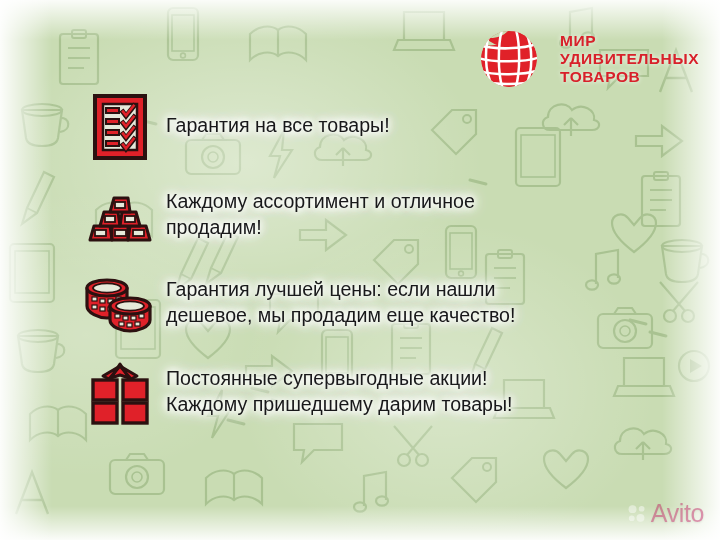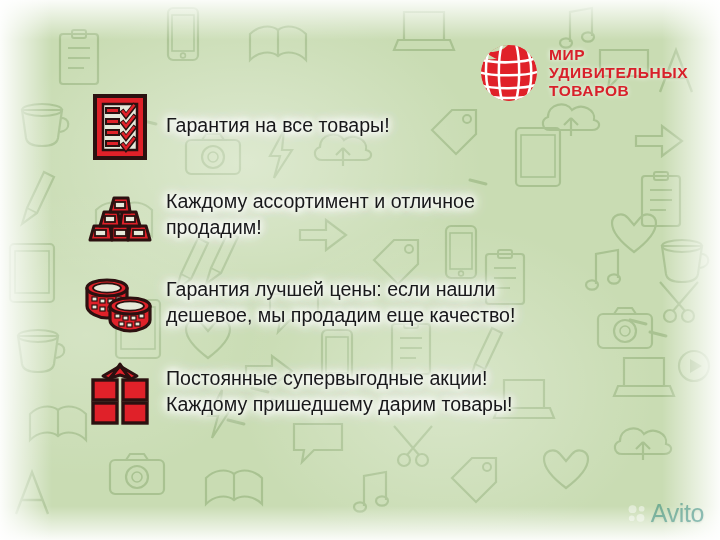--- a/index.html
+++ b/index.html
@@ -50,23 +50,22 @@
       linear-gradient(to top,    rgba(255,255,255,0.92) 0px, rgba(255,255,255,0) 34px);
   }
 
   
   #logo {
     position: absolute;
     left: 478px;
     top: 28px;
     display: flex;
     align-items: center;
-    gap: 9px;
+    gap: 20px;
     z-index: 6;
-    margin-top: 14px;
   }
   #globe-icon { width: 62px; height: 62px; flex: 0 0 auto; }
   #logo-text {
     display: flex;
     flex-direction: column;
     justify-content: center;
     line-height: 1.16;
   }
   #logo-text span {
     color: #d8202a;
@@ -129,21 +128,21 @@
     right: 16px;
     bottom: 12px;
     display: flex;
     align-items: center;
     gap: 5px;
     opacity: 0.45;
     z-index: 7;
   }
   #avito-mark { width: 19px; height: 19px; }
   #avito-label {
-    color: #0f766e;
+    color: #be185d;
     font-size: 25px;
     font-weight: normal;
     letter-spacing: -0.4px;
     text-shadow: 0 1px 2px rgba(120,140,110,0.35);
   }
 </style>
 </head>
 <body>
 
 <div id="banner">

